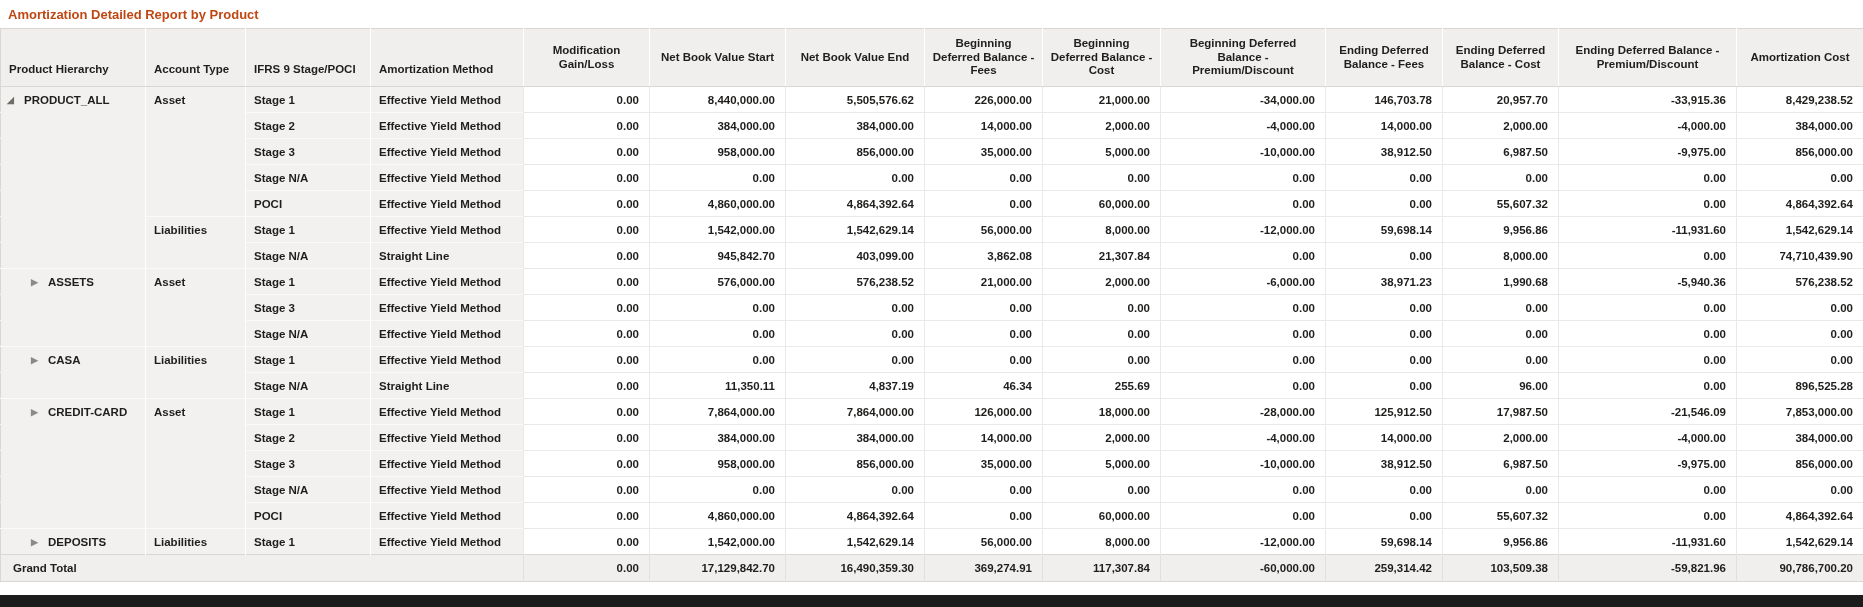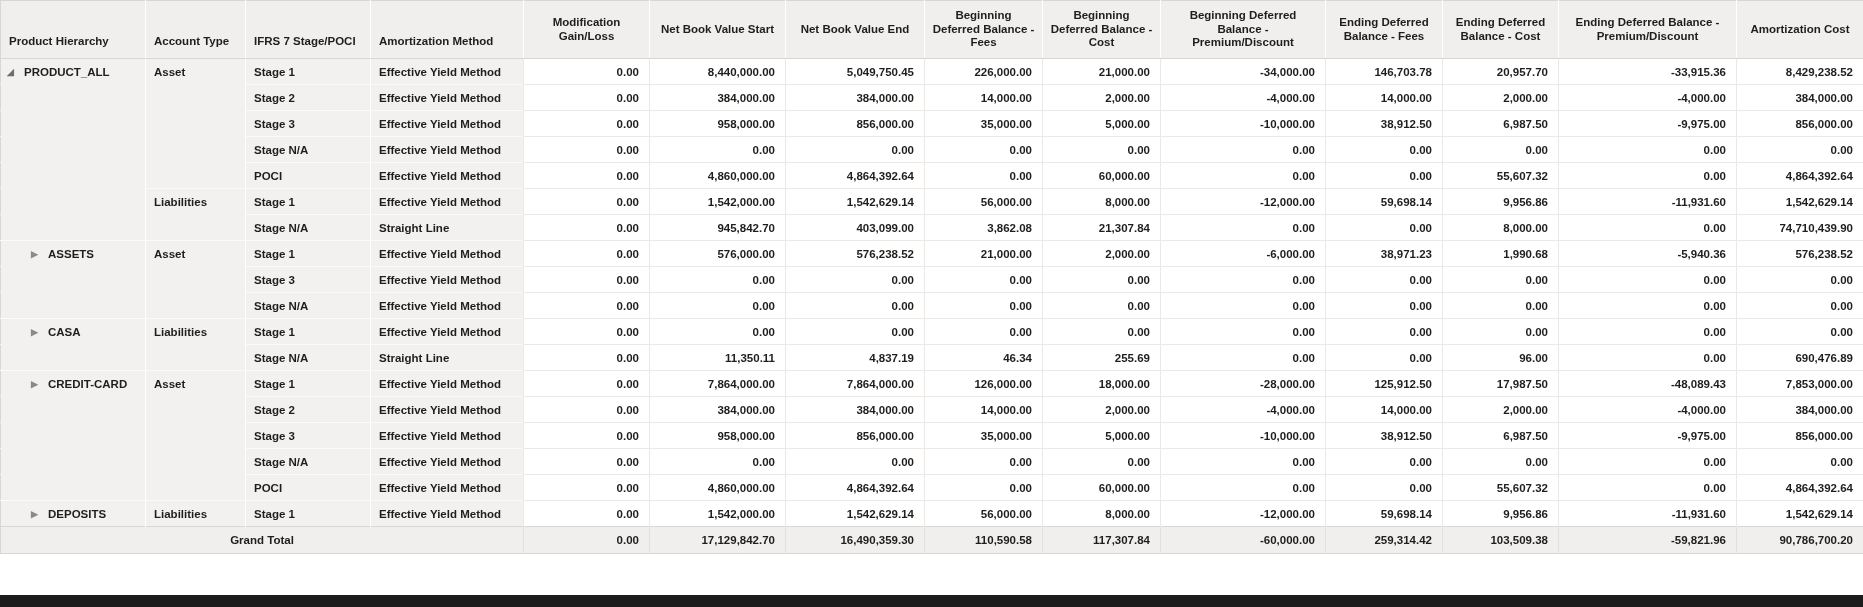--- a/index.html
+++ b/index.html
@@ -71,33 +71,34 @@
   }
   .tri.expanded  { color: #6f6d6a; }
   .tri.collapsed { color: #8c8a87; }
   .tri.ind { margin-left: 24px; }
   .plabel { cursor: pointer; text-align: center; }
   tr.gt td {
     background: var(--grand_total_bg, #f1efee);
     border-top: 1px solid var(--border, #d9d6d3);
     height: 27px;
   }
-  tr.gt td.gtlabel { text-align: center; padding: 0 20px; }
+  tr.gt td.gtlabel { text-align: left; padding: 0 12px; }
   tr.gt td.num { border-left: 1px solid #e2dfdc; }
   .bottom-bar {
     position: absolute;
     left: 0; right: 0; bottom: 0;
     height: 12px;
     background: var(--bottom_bar, #1c1c1c);
   }
 </style>
 </head>
 <body>
 
 <div class="page">
+  <div class="title">Amortization Detailed Report by Product</div>
 
   <table class="report">
     <colgroup>
       <col style="width:145px">
         <col style="width:100px">
         <col style="width:125px">
         <col style="width:153px">
       <col style="width:126px">
         <col style="width:136px">
         <col style="width:139px">
@@ -106,21 +107,21 @@
         <col style="width:165px">
         <col style="width:117px">
         <col style="width:116px">
       <col style="width:178px">
         <col style="width:127px">
     </colgroup>
     <thead>
       <tr id="hdr-row">
           <th class="lblhead">Product Hierarchy</th>
           <th class="lblhead">Account Type</th>
-          <th class="lblhead">IFRS 7 Stage/POCI</th>
+          <th class="lblhead">IFRS 9 Stage/POCI</th>
           <th class="lblhead">Amortization Method</th>
           <th class="numhead">Modification Gain/Loss</th>
           <th class="numhead">Net Book Value Start</th>
           <th class="numhead">Net Book Value End</th>
           <th class="numhead">Beginning Deferred Balance - Fees</th>
           <th class="numhead">Beginning Deferred Balance - Cost</th>
           <th class="numhead">Beginning Deferred Balance - Premium/Discount</th>
           <th class="numhead">Ending Deferred Balance - Fees</th>
           <th class="numhead">Ending Deferred Balance - Cost</th>
           <th class="numhead">Ending Deferred Balance - Premium/Discount</th>
@@ -128,21 +129,21 @@
         </tr>
     </thead>
     <tbody id="body-rows">
         <tr>
           <td class="lbl prod"><span class="tri expanded">◢</span><span class="plabel">PRODUCT_ALL</span></td>
           <td class="lbl">Asset</td>
           <td class="lbl">Stage 1</td>
           <td class="lbl">Effective Yield Method</td>
           <td class="num">0.00</td>
           <td class="num">8,440,000.00</td>
-          <td class="num">5,049,750.45</td>
+          <td class="num">5,505,576.62</td>
           <td class="num">226,000.00</td>
           <td class="num">21,000.00</td>
           <td class="num">-34,000.00</td>
           <td class="num">146,703.78</td>
           <td class="num">20,957.70</td>
           <td class="num">-33,915.36</td>
           <td class="num">8,429,238.52</td>
         </tr>
         <tr>
           <td class="lbl prod cont"></td>
@@ -311,36 +312,36 @@
           <td class="lbl">Straight Line</td>
           <td class="num">0.00</td>
           <td class="num">11,350.11</td>
           <td class="num">4,837.19</td>
           <td class="num">46.34</td>
           <td class="num">255.69</td>
           <td class="num">0.00</td>
           <td class="num">0.00</td>
           <td class="num">96.00</td>
           <td class="num">0.00</td>
-          <td class="num">690,476.89</td>
+          <td class="num">896,525.28</td>
         </tr>
         <tr>
           <td class="lbl prod"><span class="tri collapsed ind">▶</span><span class="plabel">CREDIT-CARD</span></td>
           <td class="lbl">Asset</td>
           <td class="lbl">Stage 1</td>
           <td class="lbl">Effective Yield Method</td>
           <td class="num">0.00</td>
           <td class="num">7,864,000.00</td>
           <td class="num">7,864,000.00</td>
           <td class="num">126,000.00</td>
           <td class="num">18,000.00</td>
           <td class="num">-28,000.00</td>
           <td class="num">125,912.50</td>
           <td class="num">17,987.50</td>
-          <td class="num">-48,089.43</td>
+          <td class="num">-21,546.09</td>
           <td class="num">7,853,000.00</td>
         </tr>
         <tr>
           <td class="lbl prod cont"></td>
           <td class="lbl cont"></td>
           <td class="lbl">Stage 2</td>
           <td class="lbl">Effective Yield Method</td>
           <td class="num">0.00</td>
           <td class="num">384,000.00</td>
           <td class="num">384,000.00</td>
@@ -414,21 +415,21 @@
           <td class="num">59,698.14</td>
           <td class="num">9,956.86</td>
           <td class="num">-11,931.60</td>
           <td class="num">1,542,629.14</td>
         </tr>
         <tr class="gt">
           <td class="gtlabel" colspan="4">Grand Total</td>
           <td class="num">0.00</td>
           <td class="num">17,129,842.70</td>
           <td class="num">16,490,359.30</td>
-          <td class="num">110,590.58</td>
+          <td class="num">369,274.91</td>
           <td class="num">117,307.84</td>
           <td class="num">-60,000.00</td>
           <td class="num">259,314.42</td>
           <td class="num">103,509.38</td>
           <td class="num">-59,821.96</td>
           <td class="num">90,786,700.20</td>
         </tr>
       </tbody>
   </table>
 

